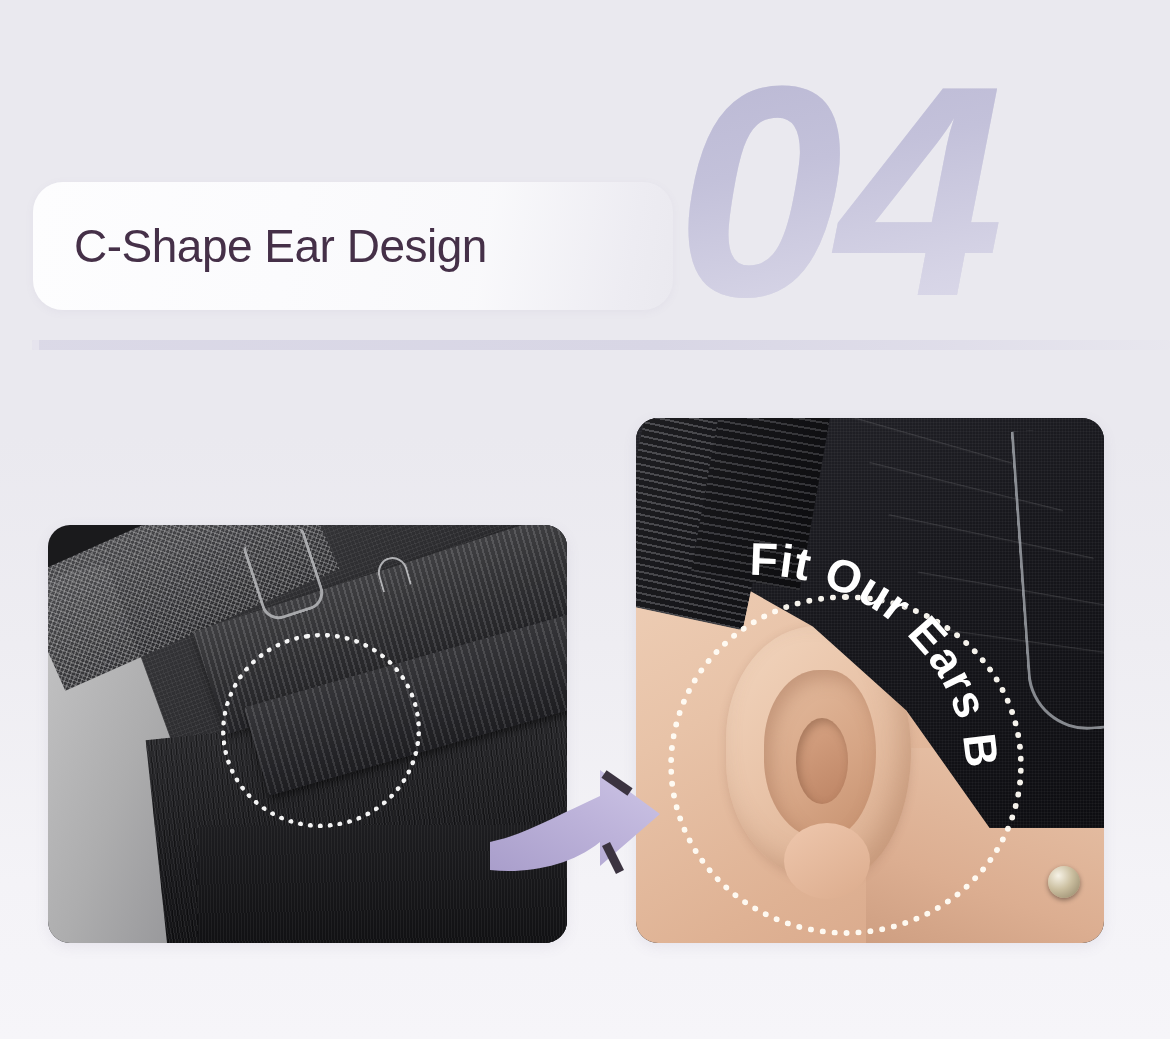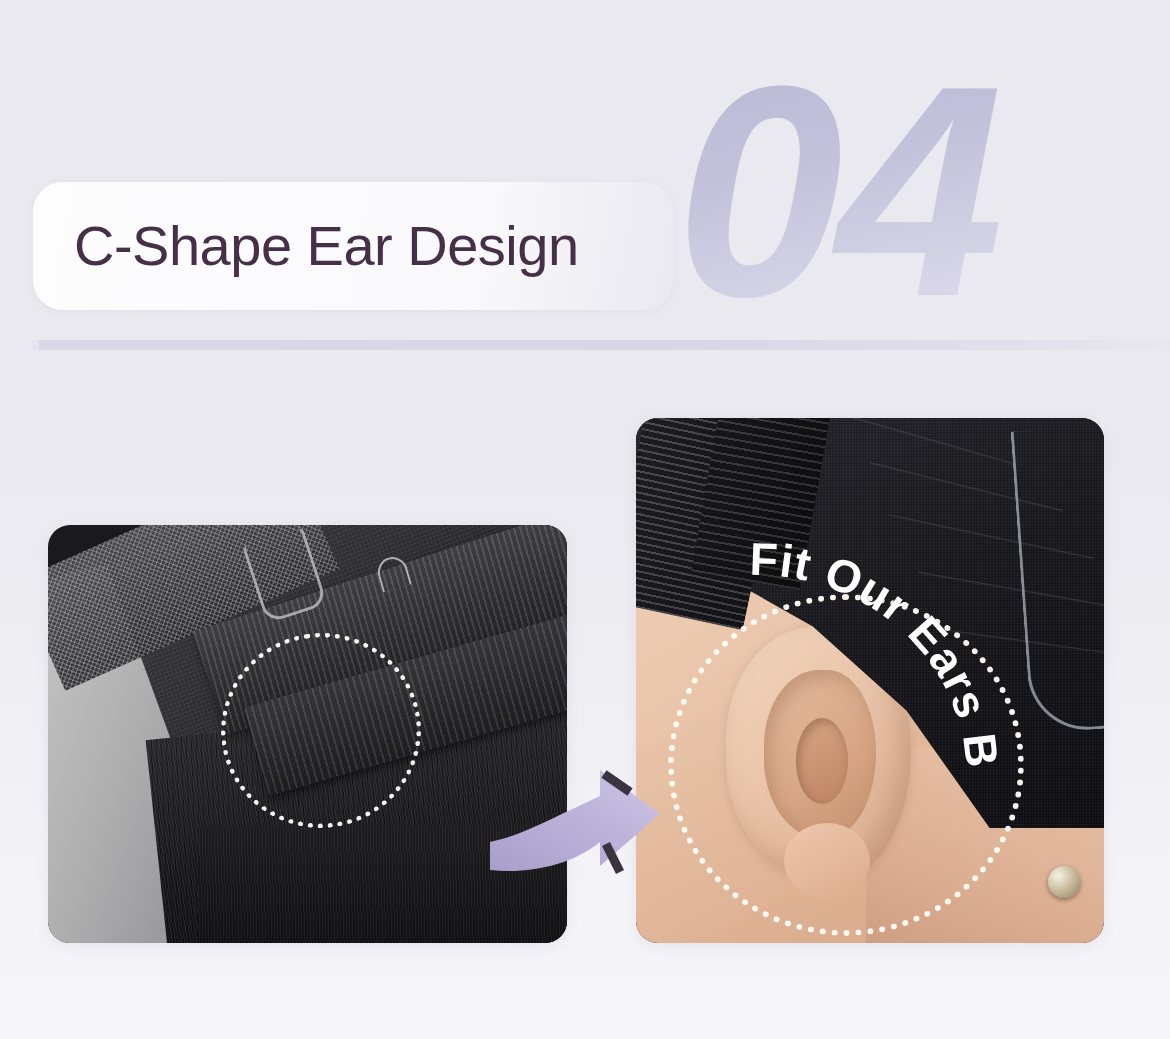--- a/index.html
+++ b/index.html
@@ -63,21 +63,21 @@
     width: 640px;
     height: 128px;
     border-radius: 30px;
     background: linear-gradient(100deg, #fdfdfe 0%, #fbfbfd 40%, rgba(250,250,252,0.92) 70%, rgba(243,242,248,0.35) 92%, rgba(238,237,244,0.0) 100%);
     box-shadow: 0 2px 10px rgba(120,110,150,0.06);
   }
   .title-text {
     position: absolute;
     left: 41px;
     top: 30px;
-    font-size: 56px;
+    font-size: 46px;
     line-height: 68px;
     font-weight: 300;
     letter-spacing: -0.5px;
     color: #453048;
     white-space: nowrap;
     text-align: right;
   }
 
   
   .divider {

